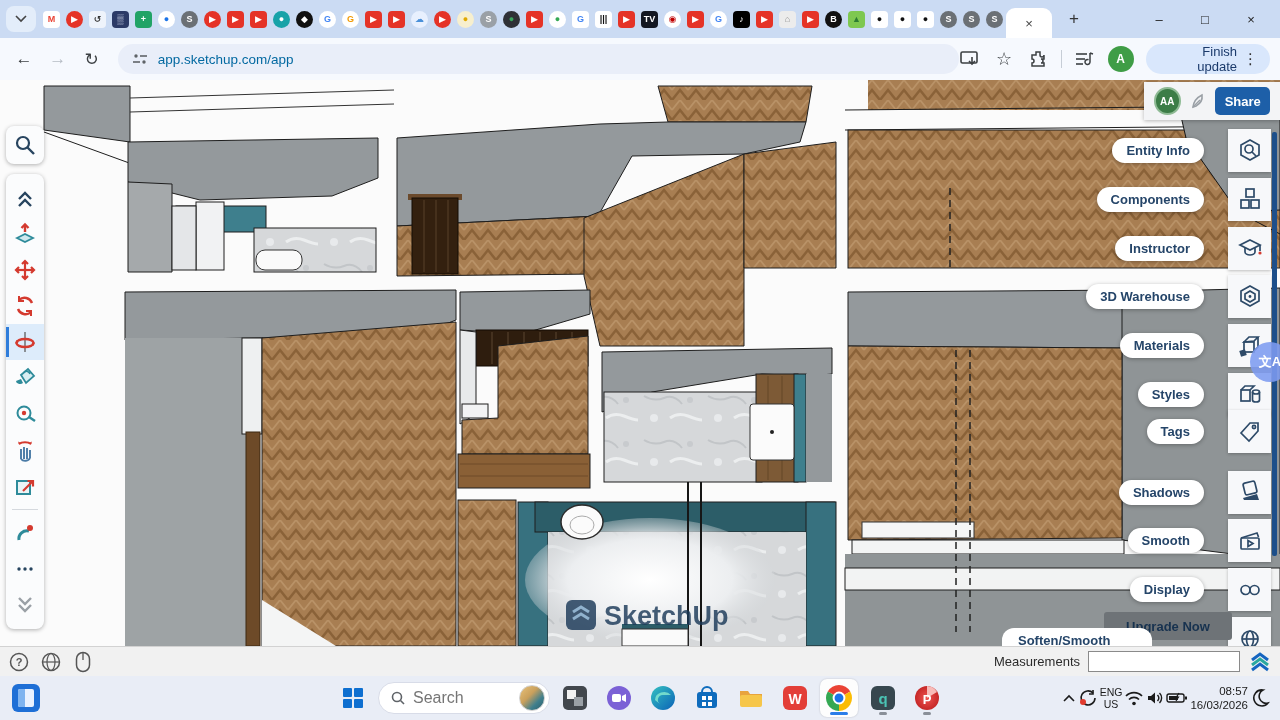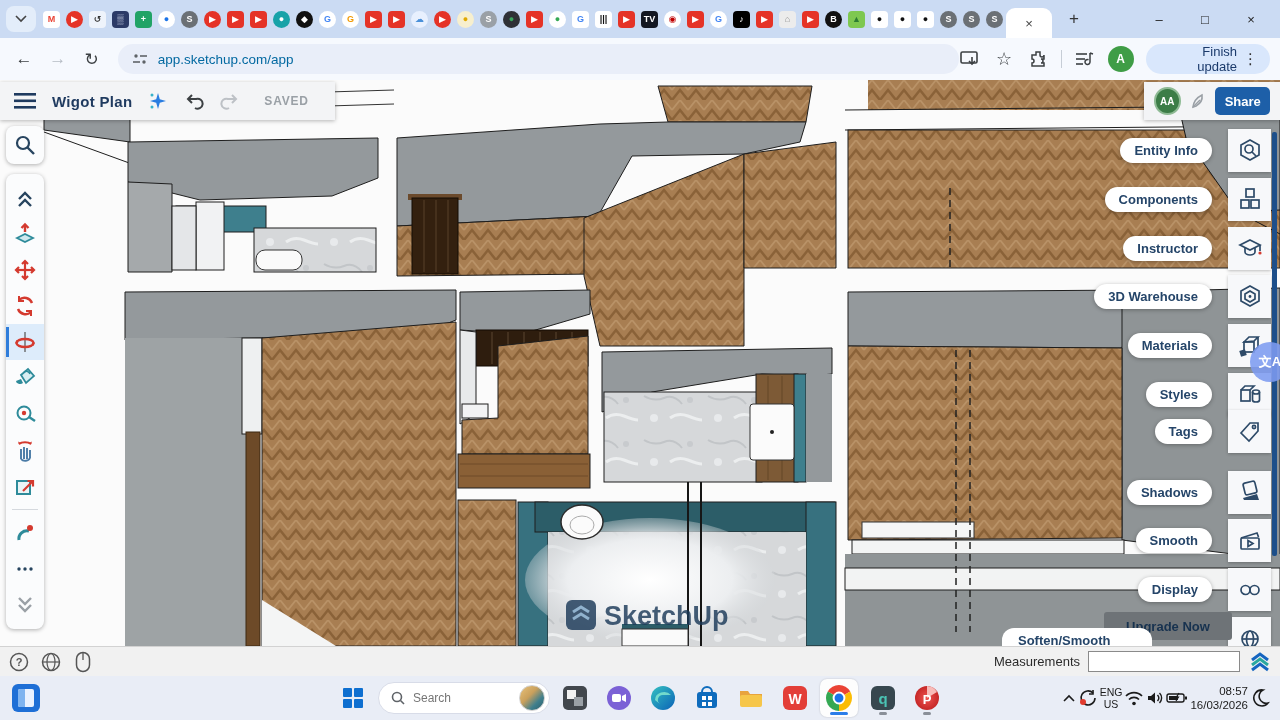--- a/index.html
+++ b/index.html
@@ -45,21 +45,21 @@
   .avatarAA { width:28px; height:28px; border-radius:50%; background:#3c7d47; border:2px solid #8eba94; color:#fff; font-size:10px; font-weight:bold; display:flex; align-items:center; justify-content:center; }
   .sharebtn { background:#1d5fa8; color:#fff; font-size:13px; font-weight:bold; border:none; border-radius:5px; width:58px; height:28px; }
 
   .searchbox { position:absolute; left:6px; top:46px; width:38px; height:38px; background:#fbfcfd; border-radius:8px; box-shadow:0 1px 4px rgba(0,0,0,.3); display:flex; align-items:center; justify-content:center; z-index:5; }
   .rail { position:absolute; left:6px; top:94px; width:38px; background:#fbfcfd; border-radius:8px; box-shadow:0 1px 4px rgba(0,0,0,.3); display:flex; flex-direction:column; align-items:center; padding:6px 0; z-index:5; }
   .tool { width:38px; height:36px; display:flex; align-items:center; justify-content:center; position:relative; }
   .tool.selected { background:#ddecfb; }
   .tool.selected::before { content:""; position:absolute; left:0; top:3px; bottom:3px; width:3px; background:#2f7ddb; }
   .rail-div { width:26px; height:1px; background:#d5d9de; margin:5px 0; }
 
-  .panel-row { position:absolute; right:9px; display:flex; align-items:center; gap:16px; z-index:4; }
+  .panel-row { position:absolute; right:9px; display:flex; align-items:center; gap:24px; z-index:4; }
   .pill { background:#fff; border-radius:15px; padding:5px 14px; font-size:13px; font-weight:bold; color:#254569; box-shadow:0 1px 4px rgba(0,0,0,.3); white-space:nowrap; }
   .icon-sq { width:43px; height:43px; background:#f7f8fa; box-shadow:0 1px 3px rgba(0,0,0,.25); display:flex; align-items:center; justify-content:center; }
   .scrollbar { position:absolute; right:3px; top:52px; width:5px; height:424px; background:#1d4f8a; border-radius:2px; z-index:6; }
   .fab { position:absolute; right:-10px; top:262px; width:40px; height:40px; border-radius:50%; background:rgba(125,155,240,.88); color:#fff; font-size:13px; font-weight:bold; display:flex; align-items:center; justify-content:center; z-index:7; }
   .upgrade { position:absolute; left:1104px; top:532px; width:128px; height:28px; background:#6e7377; color:#17324f; font-size:13px; font-weight:bold; display:flex; align-items:center; justify-content:center; border-radius:3px; z-index:4; }
   .clipped-pill { position:absolute; left:1002px; top:548px; width:150px; height:18px; background:#fff; border-radius:12px 12px 0 0; overflow:hidden; padding:5px 16px; font-size:13px; font-weight:bold; color:#254569; z-index:5; }
 
   
   .statusbar { position:absolute; top:646px; left:0; width:1280px; height:30px; background:#f1f1f1; border-top:1px solid #d2d2d2; display:flex; align-items:center; padding:0 8px; gap:10px; }
   .sicon { width:22px; height:22px; display:flex; align-items:center; justify-content:center; }
@@ -72,21 +72,21 @@
   .taskbar { position:absolute; top:676px; left:0; width:1280px; height:44px; background:#e9edf6; }
   .widgets { position:absolute; left:12px; top:8px; width:28px; height:28px; border-radius:6px; background:#1e6fd6; display:flex; align-items:center; justify-content:center; }
   .widgets .wi { width:16px; height:18px; background:#eaf2ff; border-radius:2px; display:flex; }
   .widgets .wi i { display:block; width:7px; height:18px; background:#7fb4f0; border-radius:2px 0 0 2px; }
   .tb-center { position:absolute; left:50%; top:0; transform:translateX(-50%); height:44px; display:flex; align-items:center; gap:6px; }
   .tb-app { width:38px; height:38px; border-radius:7px; display:flex; align-items:center; justify-content:center; position:relative; }
   .tb-app.active { background:#fdfdfd; box-shadow:0 0 2px rgba(0,0,0,.2); }
   .tb-app.active::after { content:""; position:absolute; bottom:2px; left:50%; transform:translateX(-50%); width:18px; height:3px; border-radius:2px; background:#2b7de9; }
   .tb-app.running::after { content:""; position:absolute; bottom:2px; left:50%; transform:translateX(-50%); width:8px; height:3px; border-radius:2px; background:#8a8f98; }
   .searchpill { width:172px; height:32px; background:#fff; border:1px solid #d8dce8; border-radius:16px; display:flex; align-items:center; padding:0 4px 0 12px; gap:8px; }
-  .searchpill input { border:none; outline:none; width:86px; font-size:12px; color:#5f6368; background:transparent; }
+  .searchpill input { border:none; outline:none; width:86px; font-size:16px; color:#5f6368; background:transparent; }
   .scene-thumb { width:26px; height:26px; border-radius:50%; margin-left:auto; background:linear-gradient(135deg,#e8c27a 0%,#caa05c 40%,#3f7f8d 70%,#2c5d68 100%); border:1px solid #d0d0d0; }
   .tray { position:absolute; right:6px; top:0; height:44px; display:flex; align-items:center; gap:2px; padding-right:4px; }
   .lang { font-size:10.5px; color:#1b1b1b; text-align:center; line-height:1.15; }
   .clock { font-size:11.5px; color:#1b1b1b; text-align:right; line-height:1.25; }
   .tray-ic { display:flex; align-items:center; justify-content:center; }
 </style>
 </head>
 <body>
 
 <div class="screen">
@@ -391,42 +391,20 @@
       <polygon points="1122,212 1280,208 1280,480 1122,460" fill="#8f9496" stroke="#1e1e1e"></polygon>
       <polygon points="848,266 1122,268 1122,458 848,460" fill="url(#wood)" stroke="#1e1e1e"></polygon>
       <rect x="862" y="442" width="112" height="16" fill="#f5f6f6" stroke="#333"></rect>
       <rect x="852" y="460" width="272" height="14" fill="#f3f4f4" stroke="#1e1e1e"></rect>
       <rect x="845" y="474" width="435" height="92" fill="#8f9496"></rect>
       <rect x="845" y="488" width="435" height="22" fill="#f2f3f3" stroke="#1e1e1e"></rect>
       <line x1="956" y1="270" x2="956" y2="552" stroke="#222" stroke-width="1.5" stroke-dasharray="7,5"></line>
       <line x1="970" y1="270" x2="970" y2="552" stroke="#222" stroke-width="1.5" stroke-dasharray="7,5"></line>
     </svg>
 
-    <div class="su-bar su-left">
-      <svg width="22" height="16">
-          <rect y="0" width="22" height="2.6" fill="#1f3a5f"></rect>
-          <rect y="6.5" width="22" height="2.6" fill="#1f3a5f"></rect>
-          <rect y="13" width="22" height="2.6" fill="#1f3a5f"></rect>
-        </svg>
-      <span class="su-title">Wigot Plan</span>
-      <svg width="20" height="20">
-          <path d="M10,2 L11.8,8.2 L18,10 L11.8,11.8 L10,18 L8.2,11.8 L2,10 L8.2,8.2 Z" fill="#2a7de1"></path>
-          <circle cx="4" cy="4" r="1.5" fill="#35b2c9"></circle>
-          <circle cx="4" cy="16" r="1.5" fill="#35b2c9"></circle>
-        </svg>
-      <svg width="20" height="18">
-          <path d="M4,7 h8 a5,5 0 1 1 -1,9" stroke="#3c4043" stroke-width="2" fill="none"></path>
-          <path d="M8,3 L4,7 L8,11" stroke="#3c4043" stroke-width="2" fill="none"></path>
-        </svg>
-      <svg width="20" height="18">
-          <path d="M16,7 h-8 a5,5 0 1 0 1,9" stroke="#bdc1c6" stroke-width="2" fill="none"></path>
-          <path d="M12,3 L16,7 L12,11" stroke="#bdc1c6" stroke-width="2" fill="none"></path>
-        </svg>
-      <span class="su-saved">SAVED</span>
-    </div>
 
     <div class="su-bar su-right">
       <div class="avatarAA">AA</div>
       <svg width="18" height="18">
           <path d="M3,15 Q4,7 12,3 Q13,10 6,14 Z" fill="none" stroke="#9aa0a6" stroke-width="1.6"></path>
           <line x1="3" y1="15" x2="10" y2="8" stroke="#9aa0a6" stroke-width="1.4"></line>
         </svg>
       <button class="sharebtn">Share</button>
     </div>
 

